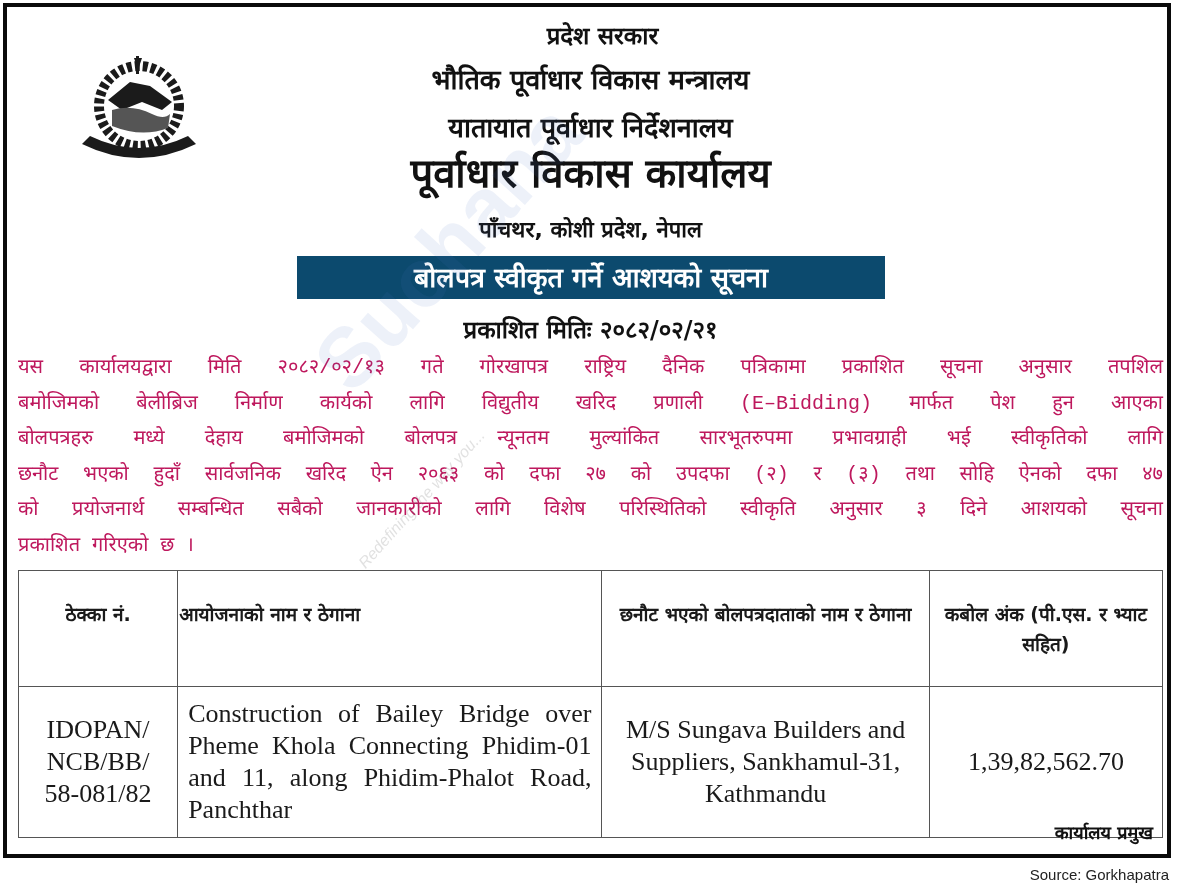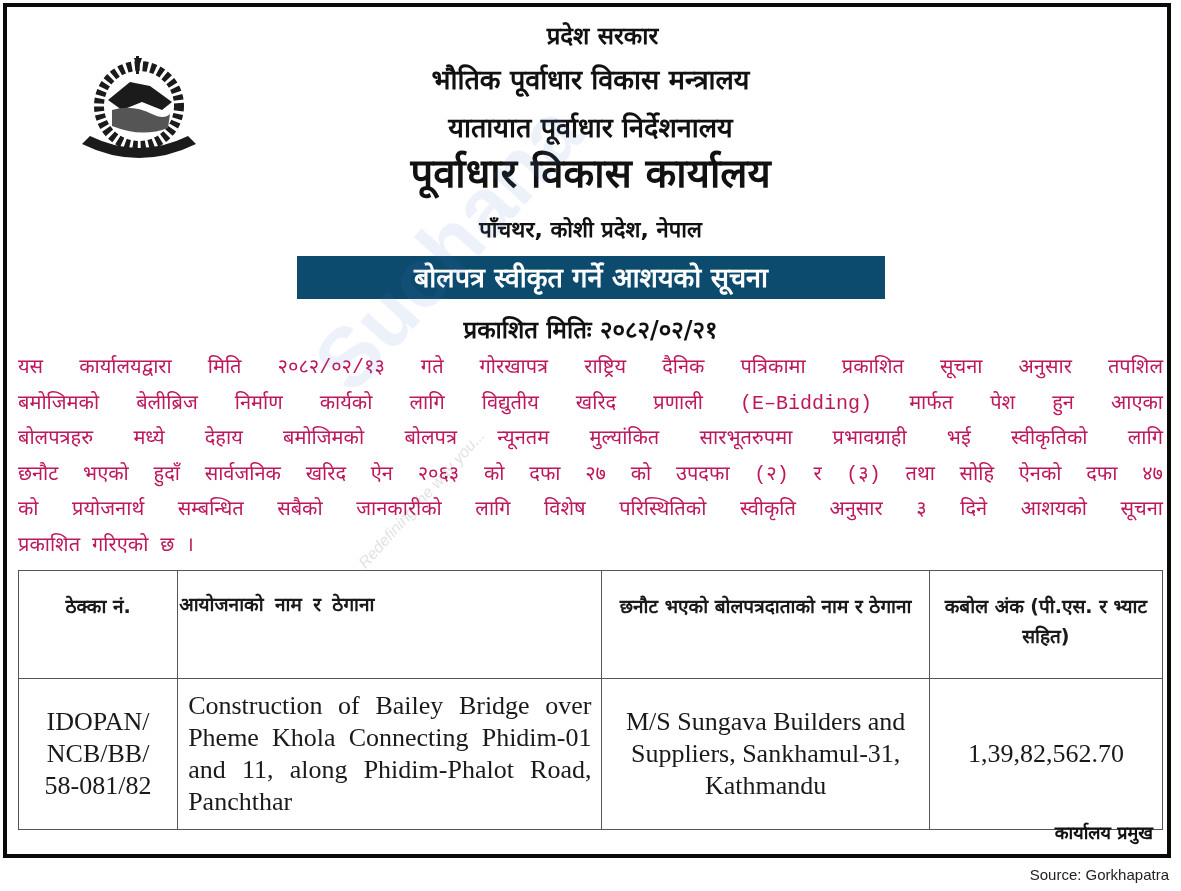--- a/index.html
+++ b/index.html
@@ -29,28 +29,28 @@
     position: absolute; left: 18px; top: 350px; width: 1145px; font-family: Liberation Mono, monospace;
     font-size: 20px; line-height: 35.5px; text-align: justify; text-align-last: left; color: #be185d;
   }
   .para .line { display: block; text-align: justify; text-align-last: justify; white-space: nowrap; }
   .para .line.last { text-align-last: left; }
   table.bids {
     position: absolute; left: 18px; top: 570px; width: 1145px; border-collapse: collapse;
   }
   table.bids th, table.bids td { border: 1.5px solid #555; }
   table.bids th {
-    height: 86px; font-size: 19px; font-weight: bold; vertical-align: top; padding-top: 20px; text-align: center;
+    height: 86px; font-size: 19px; font-weight: bold; vertical-align: top; padding-top: 28px; text-align: center;
     line-height: 30px; color: #1a1a1a;
   }
   table.bids td {
     height: 150px; font-family: "Liberation Serif", "DejaVu Serif", serif; font-size: 26px; line-height: 32px; color: #1a1a1a; padding: 0 10px; vertical-align: middle;
   }
   .c1 { width: 138px; text-align: center; }
-  .c2 { width: 403px; text-align: justify; text-align-last: left; font-family: Liberation Mono, monospace; }
+  .c2 { width: 403px; text-align: justify; text-align-last: left; }
   .c3 { width: 306px; text-align: center; }
   .c4 { width: 212px; text-align: center; }
   .sign { position: absolute; right: 28px; top: 820px; font-weight: bold; font-size: 18px; }
   .source { position: absolute; right: 12px; top: 866px; font-size: 15px; font-family: "Liberation Sans", sans-serif; color: #222; }
   .wm { position: absolute; pointer-events: none; }
   .wm-text {
     position: absolute; left: 295px; top: 345px; transform: rotate(-48deg); transform-origin: left top;
     font-family: "Liberation Sans", sans-serif; font-weight: bold; font-size: 84px; color: rgba(80,120,200,0.10); white-space: nowrap;
   }
   .wm-sub {

